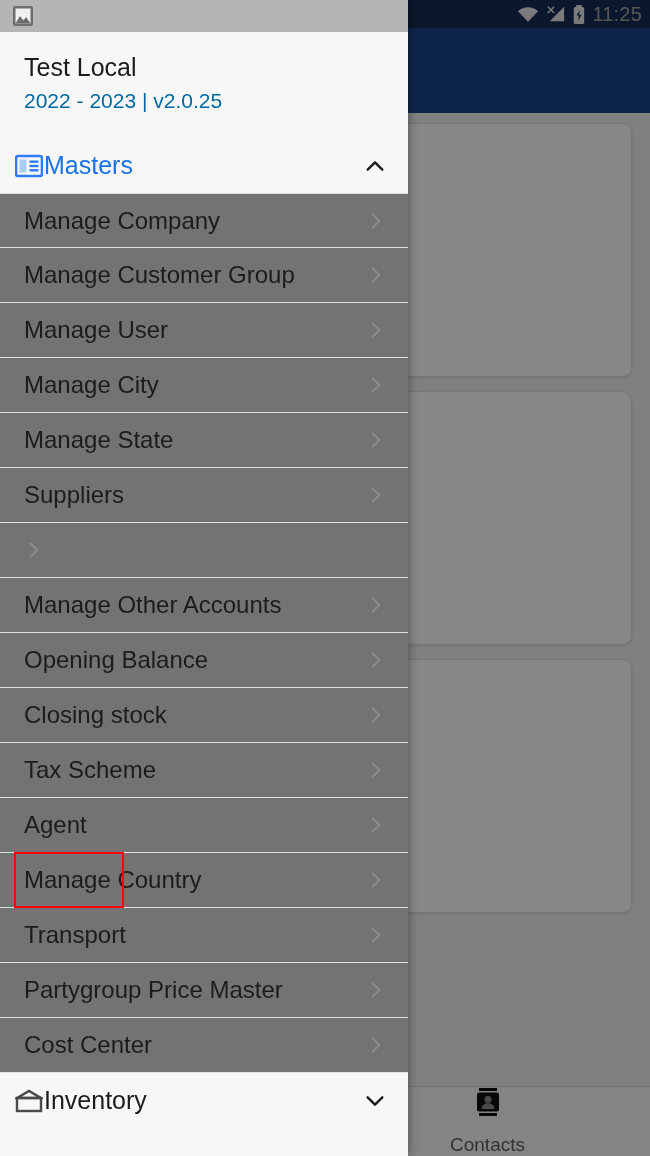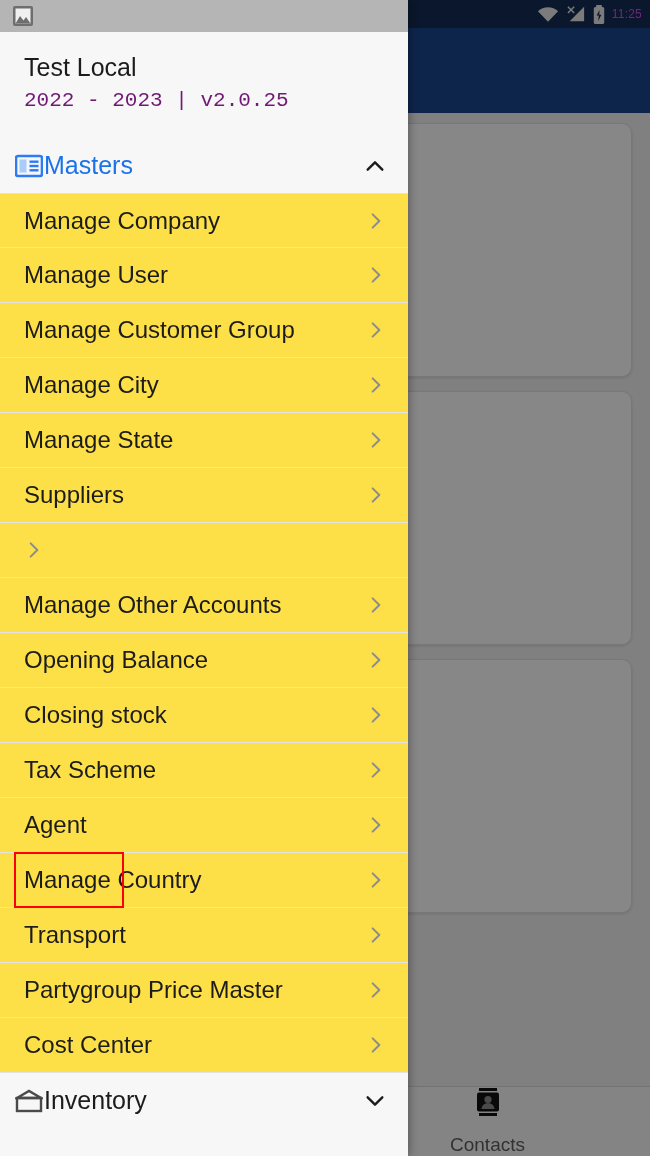--- a/index.html
+++ b/index.html
@@ -32,22 +32,22 @@
     height: 28px;
     background: #132c54;
     display: flex;
     align-items: center;
     justify-content: flex-end;
     padding-right: 8px;
     gap: 7px;
   }
   .status-icons { display: flex; align-items: center; gap: 7px; }
   .status-time {
-    color: #d946ef;
-    font-size: 12px;
+    color: #a3a3a3;
+    font-size: 20px;
     font-weight: 400;
     letter-spacing: .2px;
     line-height: 1;
   }
 
   .appbar {
     position: absolute;
     top: 28px; left: 0; right: 0;
     height: 85px;
     background: #1b468f;
@@ -181,24 +181,23 @@
     padding: 18px 24px 22px 24px;
     background: #f7f7f7;
   }
   .drawer-title {
     font-size: 25px;
     color: #1c1c1c;
     line-height: 34px;
   }
   .drawer-sub {
     font-size: 21px;
-    color: #701a75;
+    color: #0369a1;
     line-height: 30px;
     margin-top: 2px;
-    font-family: Liberation Mono, monospace;
   }
 
   .section-head {
     display: flex;
     align-items: center;
     height: 55px;
     padding: 0 22px 0 14px;
     background: #f7f7f7;
   }
   .section-icon { width: 30px; height: 30px; flex: none; display:flex; align-items:center; justify-content:center;}
@@ -212,21 +211,21 @@
   .chev { width: 22px; height: 22px; flex: none; }
 
   .menu-list { background: #f7f7f7; }
   .menu-item {
     position: relative;
     height: 55px;
     display: flex;
     align-items: center;
     padding: 0 22px 0 24px;
     border-bottom: 1px solid #e2e2e2;
-    background: #fde047;
+    background: #737373;
   }
   .menu-item:first-child { border-top: 1px solid #e2e2e2; }
   .menu-label {
     flex: 1;
     font-size: 24px;
     color: #1c1c1c;
     line-height: 1;
     white-space: nowrap;
   }
   .menu-chevron {
@@ -405,27 +404,27 @@
     </div>
 
     <div class="menu-list" id="menu-list">
         <div class="menu-item">
           <span class="menu-label">Manage Company</span>
           <svg class="menu-chevron" viewBox="0 0 24 24">
             <path d="M8 4 L16 12 L8 20" fill="none" stroke="#8c8c8c" stroke-width="2.4" stroke-linecap="round" stroke-linejoin="round"></path>
           </svg>
         </div>
         <div class="menu-item">
+          <span class="menu-label">Manage Customer Group</span>
+          <svg class="menu-chevron" viewBox="0 0 24 24">
+            <path d="M8 4 L16 12 L8 20" fill="none" stroke="#8c8c8c" stroke-width="2.4" stroke-linecap="round" stroke-linejoin="round"></path>
+          </svg>
+        </div>
+        <div class="menu-item">
           <span class="menu-label">Manage User</span>
-          <svg class="menu-chevron" viewBox="0 0 24 24">
-            <path d="M8 4 L16 12 L8 20" fill="none" stroke="#8c8c8c" stroke-width="2.4" stroke-linecap="round" stroke-linejoin="round"></path>
-          </svg>
-        </div>
-        <div class="menu-item">
-          <span class="menu-label">Manage Customer Group</span>
           <svg class="menu-chevron" viewBox="0 0 24 24">
             <path d="M8 4 L16 12 L8 20" fill="none" stroke="#8c8c8c" stroke-width="2.4" stroke-linecap="round" stroke-linejoin="round"></path>
           </svg>
         </div>
         <div class="menu-item">
           <span class="menu-label">Manage City</span>
           <svg class="menu-chevron" viewBox="0 0 24 24">
             <path d="M8 4 L16 12 L8 20" fill="none" stroke="#8c8c8c" stroke-width="2.4" stroke-linecap="round" stroke-linejoin="round"></path>
           </svg>
         </div>

